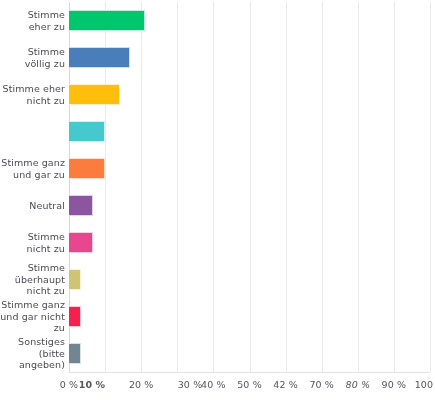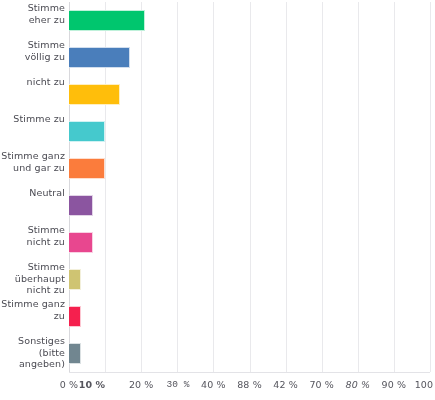--- a/index.html
+++ b/index.html
@@ -74,21 +74,21 @@
     position: absolute;
     right: 0;
     width: 65px;
     text-align: right;
     color: #4b4b53;
     font-size: 9.5px;
     line-height: 11.5px;
     letter-spacing: 0.1px;
     display: flex;
     flex-direction: column;
-    justify-content: flex-start;
+    justify-content: center;
     align-items: flex-end;
   }
   .cat-label span { display: block; white-space: nowrap; }
 
   
   .x-axis {
     position: absolute;
     left: 69px;
     top: 374px;
     width: 361px;
@@ -120,43 +120,42 @@
   <div class="cat-labels">
       <div class="cat-label" style="top: 0px; height: 37px;">
         <span>Stimme</span>
         <span>eher zu</span>
       </div>
       <div class="cat-label" style="top: 37px; height: 37px;">
         <span>Stimme</span>
         <span>völlig zu</span>
       </div>
       <div class="cat-label" style="top: 74px; height: 37px;">
+        <span>Stimme eher</span>
         <span>nicht zu</span>
-      </div>
-      <div class="cat-label" style="top: 111px; height: 37px;">
-        <span>Stimme zu</span>
       </div>
       <div class="cat-label" style="top: 148px; height: 37px;">
         <span>Stimme ganz</span>
         <span>und gar zu</span>
       </div>
       <div class="cat-label" style="top: 185px; height: 37px;">
         <span>Neutral</span>
       </div>
       <div class="cat-label" style="top: 222px; height: 37px;">
         <span>Stimme</span>
         <span>nicht zu</span>
       </div>
       <div class="cat-label" style="top: 259px; height: 37px;">
         <span>Stimme</span>
         <span>überhaupt</span>
         <span>nicht zu</span>
       </div>
       <div class="cat-label" style="top: 296px; height: 37px;">
         <span>Stimme ganz</span>
+        <span>und gar nicht</span>
         <span>zu</span>
       </div>
       <div class="cat-label" style="top: 333px; height: 37px; padding-left: 34px;">
         <span>Sonstiges</span>
         <span>(bitte</span>
         <span>angeben)</span>
       </div>
     </div>
 
   <div class="plot-area">
@@ -205,23 +204,23 @@
           <div class="bar" title="Sonstiges (bitte angeben): 3.3 %" style="width: 11.913px; background: rgb(113, 134, 144);"></div>
         </div>
       </div>
   </div>
 
   <div class="axis-baseline"></div>
   <div class="x-axis">
       <div class="x-tick" style="left: 0px;">0 %</div>
       <div class="x-tick" style="left: 23px; font-weight: bold;">10 %</div>
       <div class="x-tick" style="left: 72.2px;">20 %</div>
-      <div class="x-tick" style="left: 109px; font-family: Liberation Mono, monospace;">30 %</div>
+      <div class="x-tick" style="left: 121px;">30 %</div>
       <div class="x-tick" style="left: 144.4px;">40 %</div>
-      <div class="x-tick" style="left: 180.5px;">88 %</div>
+      <div class="x-tick" style="left: 180.5px;">50 %</div>
       <div class="x-tick" style="left: 216.6px;">42 %</div>
       <div class="x-tick" style="left: 252.7px;">70 %</div>
       <div class="x-tick" style="left: 288.8px; font-style: italic;">80 %</div>
       <div class="x-tick" style="left: 324.9px;">90 %</div>
       <div class="x-tick" style="left: 361px;">100 %</div>
     </div>
 
 </div>
 
 </body></html>

